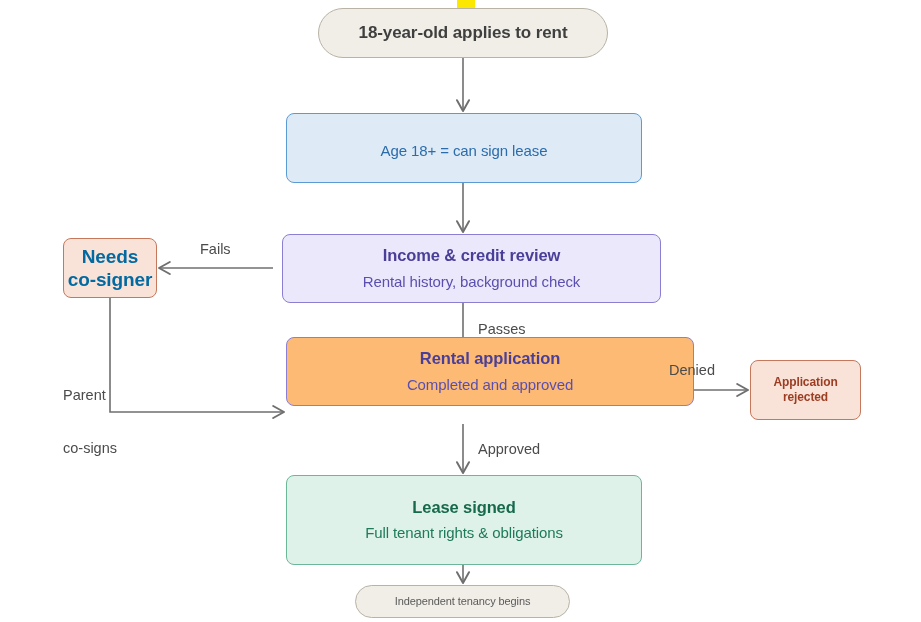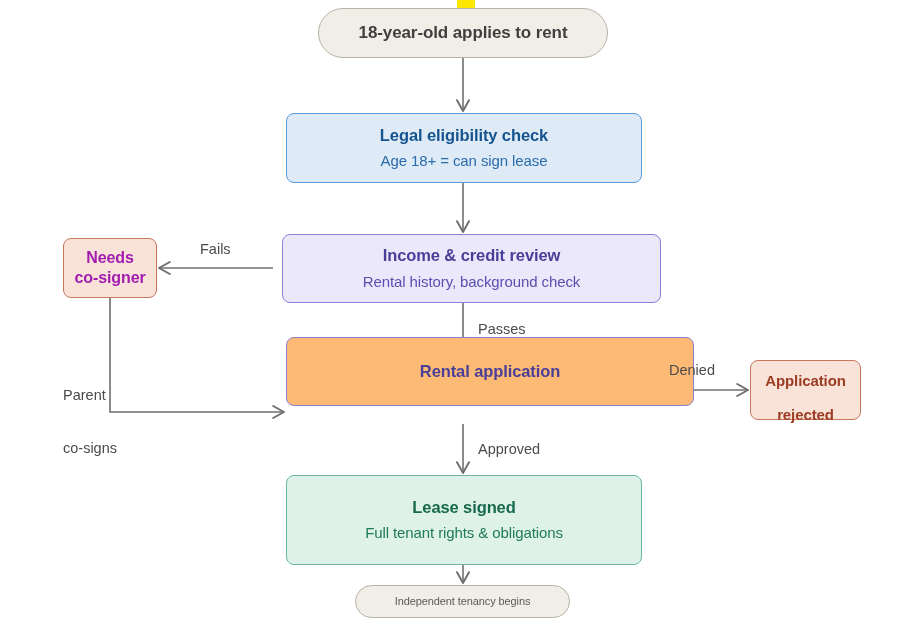--- a/index.html
+++ b/index.html
@@ -137,41 +137,40 @@
     top: 238px;
     width: 94px;
     height: 60px;
     background: #f9e3d8;
     border-color: #c5785c;
     border-radius: 8px;
     border-width: 1.3px;
     border-style: solid;
   }
   #node-cosigner .title {
-    color: #a21caf;
-    font-size: 16px;
+    color: #0369a1;
+    font-size: 19px;
     line-height: 1.22;
   }
 
   #node-rejected {
     left: 750px;
     top: 360px;
     width: 111px;
     height: 60px;
     background: #f9e3d8;
     border-color: #c5785c;
     border-radius: 8px;
     border-width: 1.3px;
     border-style: solid;
   }
   #node-rejected .title {
     color: #9c3d23;
-    font-size: 15px;
+    font-size: 12px;
     line-height: 1.22;
-    margin-top: 16px;
   }
 
   
   .edge-label {
     position: absolute;
     font-size: 14.5px;
     color: #4b4b4b;
     white-space: pre;
     line-height: 1.22;
     text-align: left;
@@ -223,36 +222,36 @@
     </g>
   </svg>
 
   <div id="top-marker"></div>
 
   <div class="node pill" id="node-start">
     <div class="title">18-year-old applies to rent</div>
   </div>
 
   <div class="node box" id="node-legal">
-    <div class="title">Legal eligibility check</div>
     <div class="sub">Age 18+ = can sign lease</div>
   </div>
 
   <div class="node box" id="node-income">
     <div class="title">Income &amp; credit review</div>
     <div class="sub">Rental history, background check</div>
   </div>
 
   <div class="node" id="node-cosigner">
     <div class="title">Needs</div>
     <div class="title">co-signer</div>
   </div>
 
   <div class="node box" id="node-rental">
     <div class="title">Rental application</div>
+    <div class="sub">Completed and approved</div>
   </div>
 
   <div class="node" id="node-rejected">
     <div class="title">Application</div>
     <div class="title">rejected</div>
   </div>
 
   <div class="node box" id="node-lease">
     <div class="title">Lease signed</div>
     <div class="sub">Full tenant rights &amp; obligations</div>

